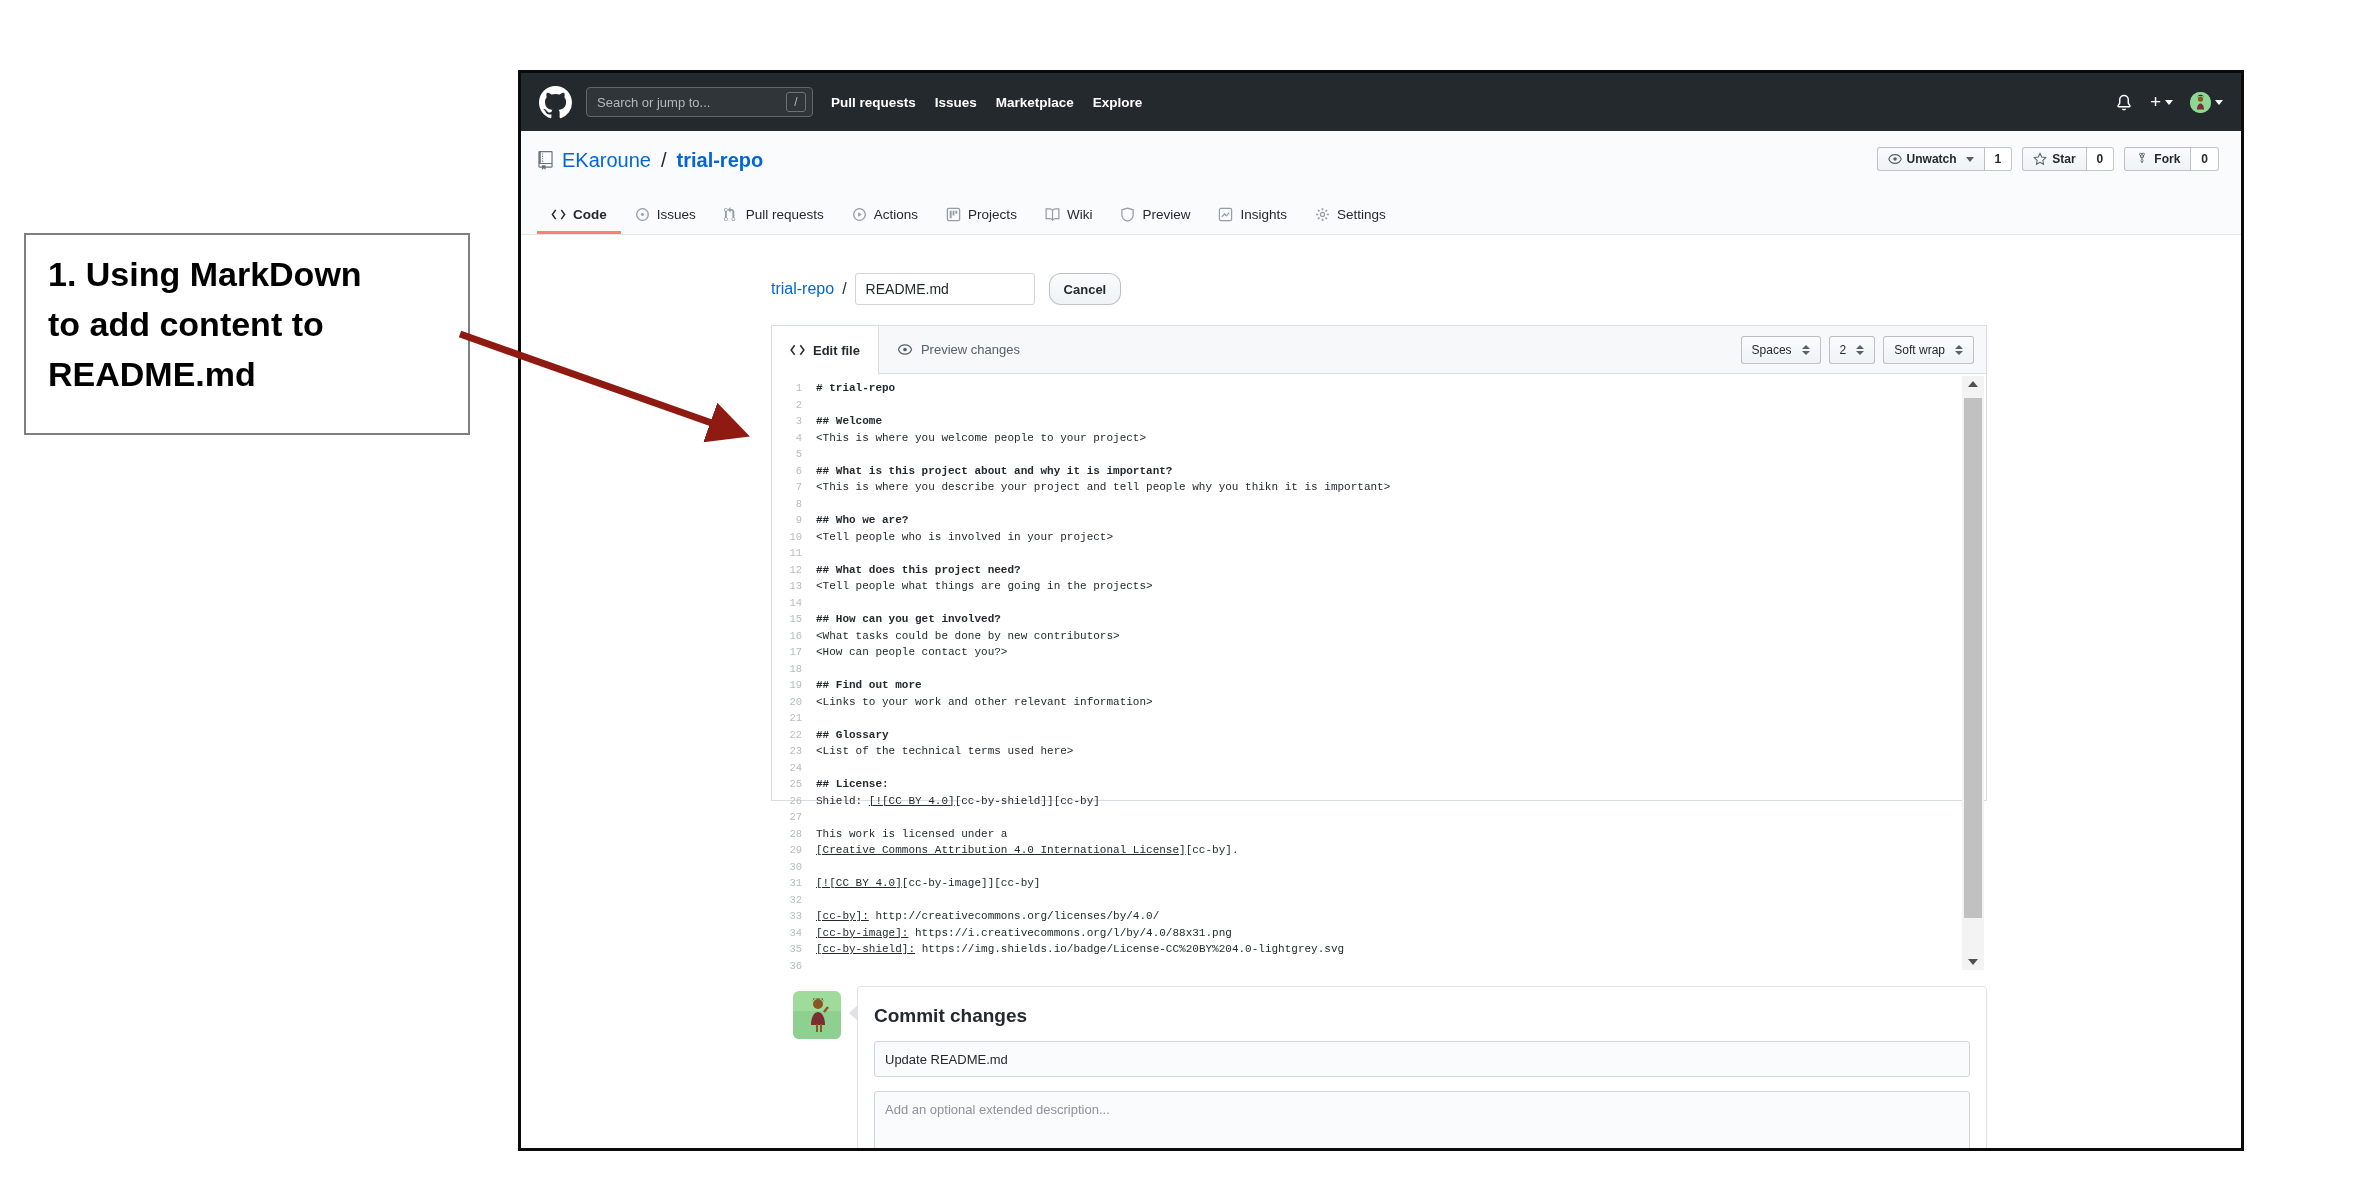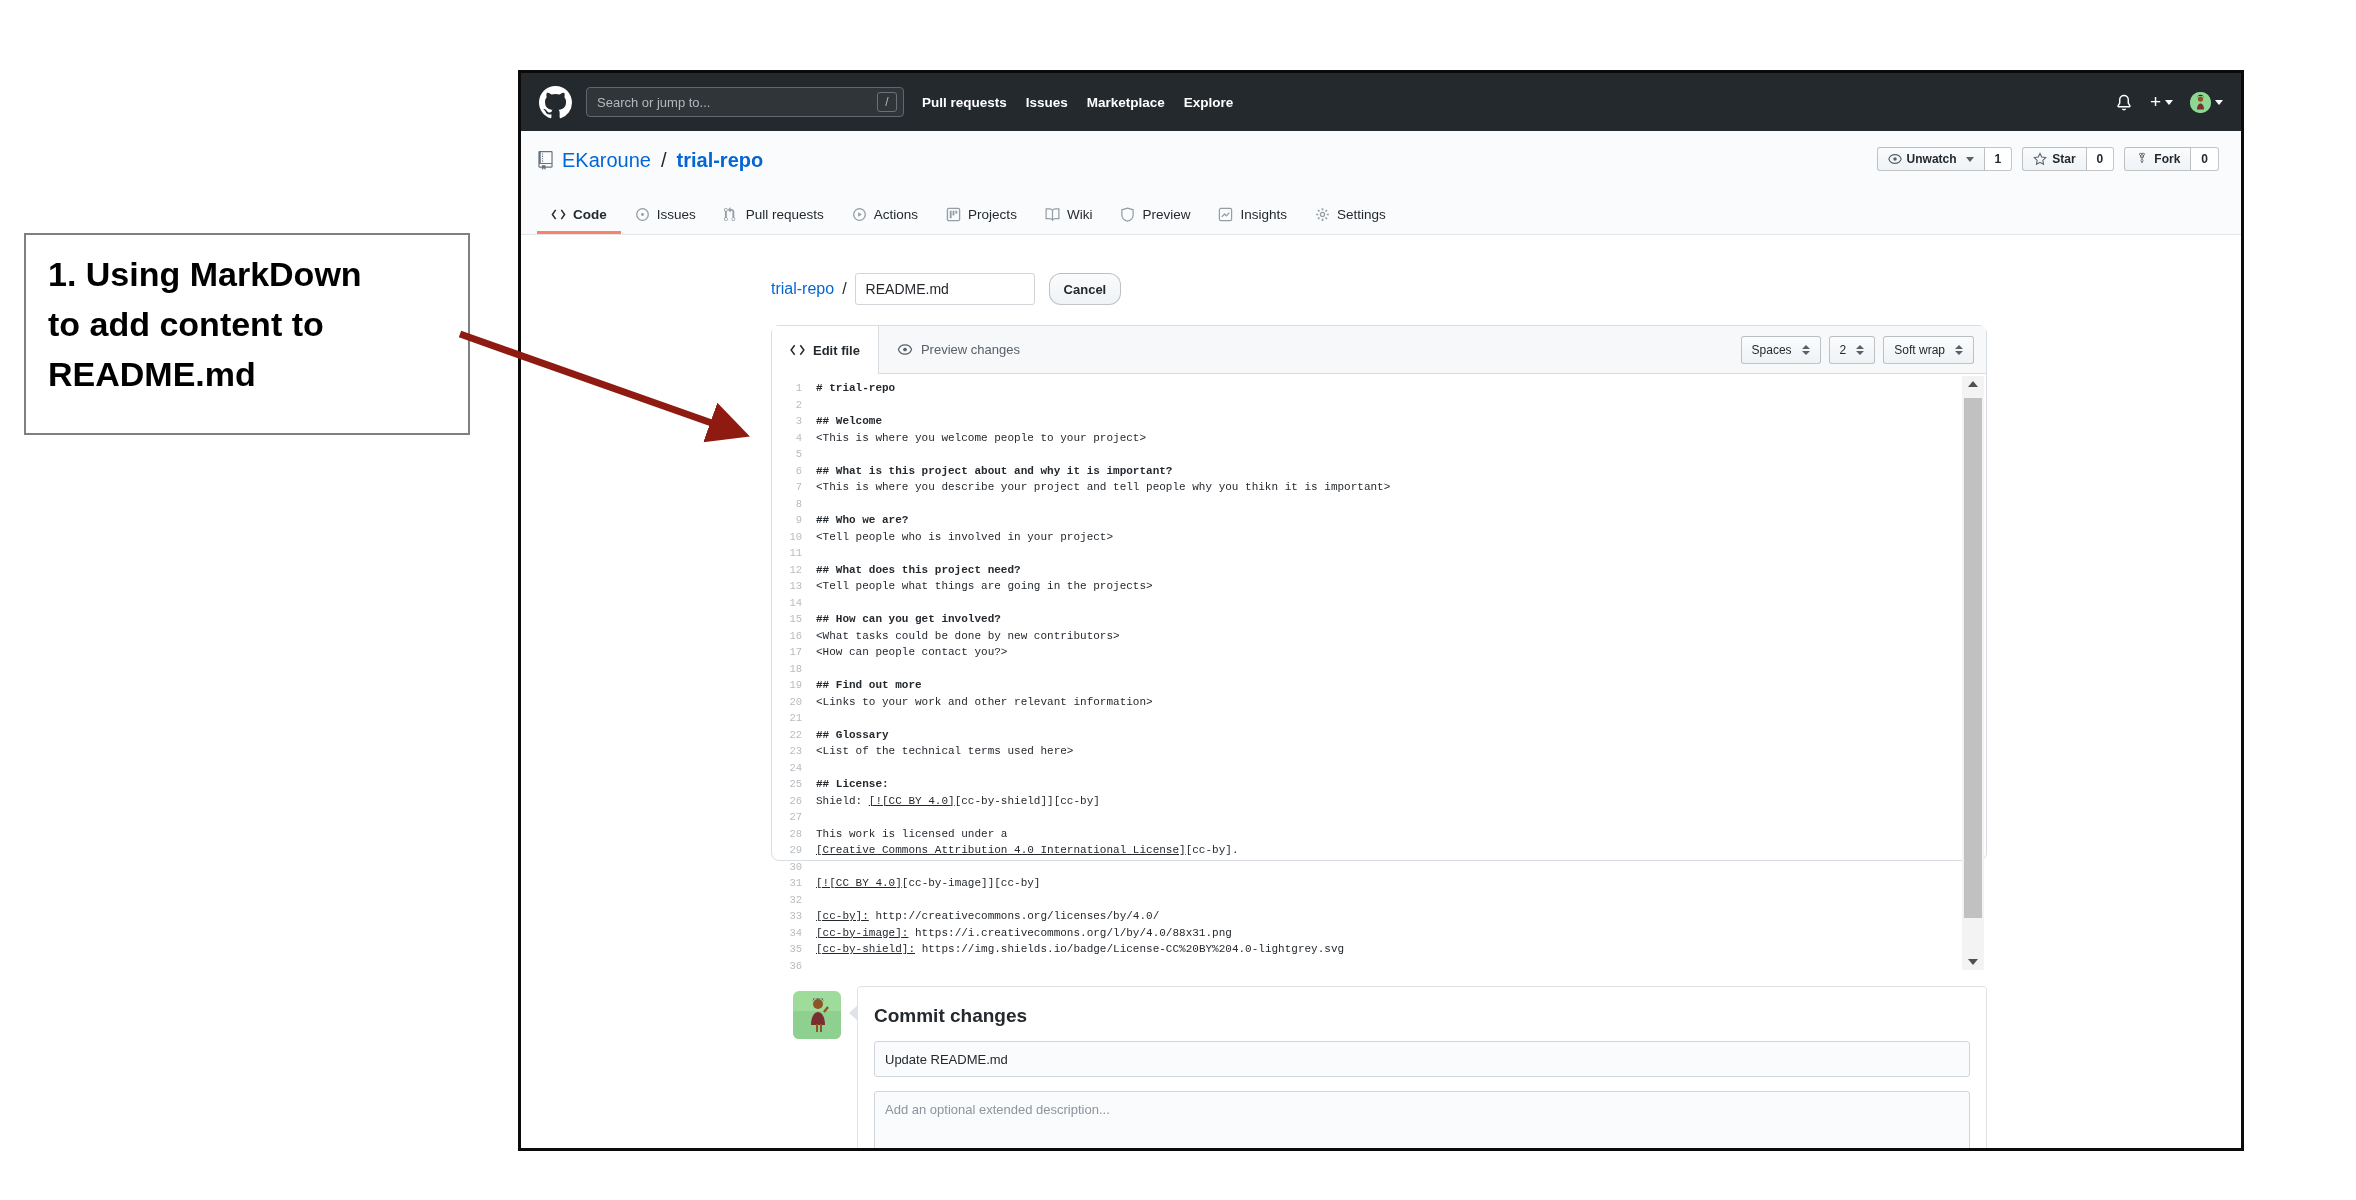--- a/index.html
+++ b/index.html
@@ -14,21 +14,21 @@
   #arrow-svg { left:450px; top:318px; width:330px; height:140px; z-index:6; }
 
   
   #window { left:518px; top:70px; width:1726px; height:1081px; border:3px solid #0b0b0b;
     background:#fff; overflow:hidden; z-index:2; }
 
   
   #navbar { left:0; top:0; width:100%; height:58px; background:#24292e; display:flex;
     align-items:center; padding:0 18px; }
   #gh-logo { width:33px; height:33px; flex:0 0 auto; }
-  #search-box { margin-left:14px; width:318px; height:30px; border:1px solid #61676d;
+  #search-box { margin-left:14px; width:227px; height:30px; border:1px solid #61676d;
     border-radius:4px; display:flex; align-items:center; padding:0 6px 0 10px;
     background:rgba(255,255,255,0.06); }
   #search-box .ph { color:#b3b8bd; font-size:13px; flex:1; }
   #slash-hint { width:20px; height:20px; border:1px solid #6b7artifact177; border:1px solid #6b7177;
     border-radius:3px; color:#b3b8bd; font-size:12px; display:flex; align-items:center;
     justify-content:center; }
   #nav-links { display:flex; gap:19px; margin-left:18px; }
   .nav-link { color:#fff; font-size:13.5px; font-weight:700; cursor:pointer; white-space:nowrap; }
   #nav-right { margin-left:auto; display:flex; align-items:center; gap:17px; }
   .caret { display:inline-block; width:0; height:0; border-left:4px solid transparent;
@@ -66,22 +66,22 @@
   #breadcrumb .repo { color:#0366d6; font-size:16px; cursor:pointer; }
   #breadcrumb .sep { color:#24292e; font-size:16px; }
   #filename-input { width:180px; height:32px; border:1px solid #d1d5da; border-radius:3px;
     font-size:14px; color:#24292e; padding:0 10px; background:#fff;
     font-family:"Liberation Sans",sans-serif; }
   #cancel-button { height:32px; padding:0 14px; font-size:13px; font-weight:600; color:#24292e;
     background:linear-gradient(#fafbfc,#eff3f6); border:1px solid rgba(27,31,35,.25);
     border-radius:12px; cursor:pointer; margin-left:6px; }
 
   
-  #editor { left:250px; top:252px; width:1216px; height:536px; border:1px solid #d8dde3;
-    border-radius:8px; background:#fff; }
+  #editor { left:250px; top:252px; width:1216px; height:476px; border:1px solid #d8dde3;
+    border-radius:0; background:#fff; }
   #editor-header { height:48px; background:#f6f8fa; border-bottom:1px solid #d8dde3;
     border-radius:4px 4px 0 0; display:flex; align-items:stretch; }
   .etab { display:flex; align-items:center; gap:8px; padding:0 18px; font-size:13px;
     color:#586069; cursor:pointer; }
   .etab.active { background:#fff; color:#24292e; font-weight:600;
     border-right:1px solid #d8dde3; border-radius:4px 0 0 0; margin-bottom:-1px; }
   .etab svg { color:#586069; }
   .etab.active svg { color:#24292e; }
   #editor-controls { margin-left:auto; display:flex; align-items:center; gap:8px;
     padding-right:12px; }

